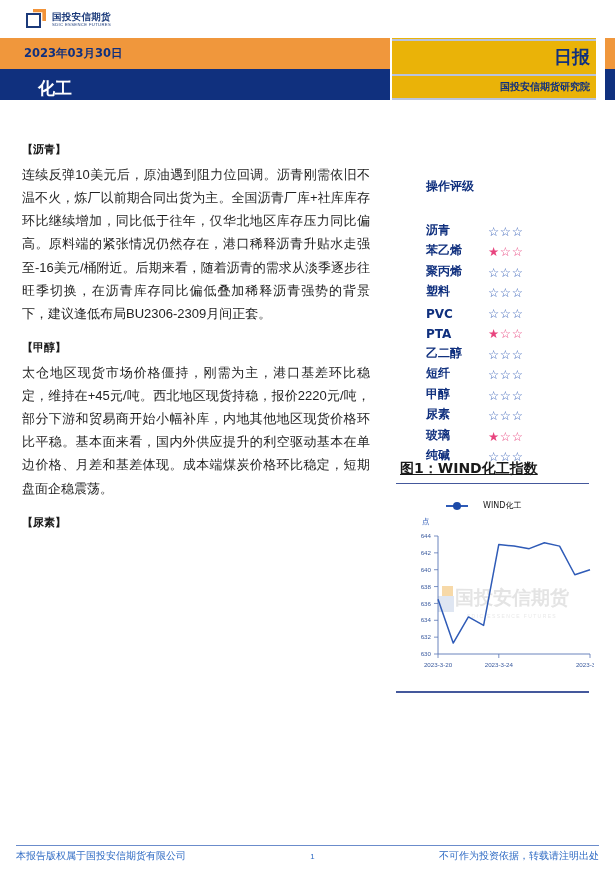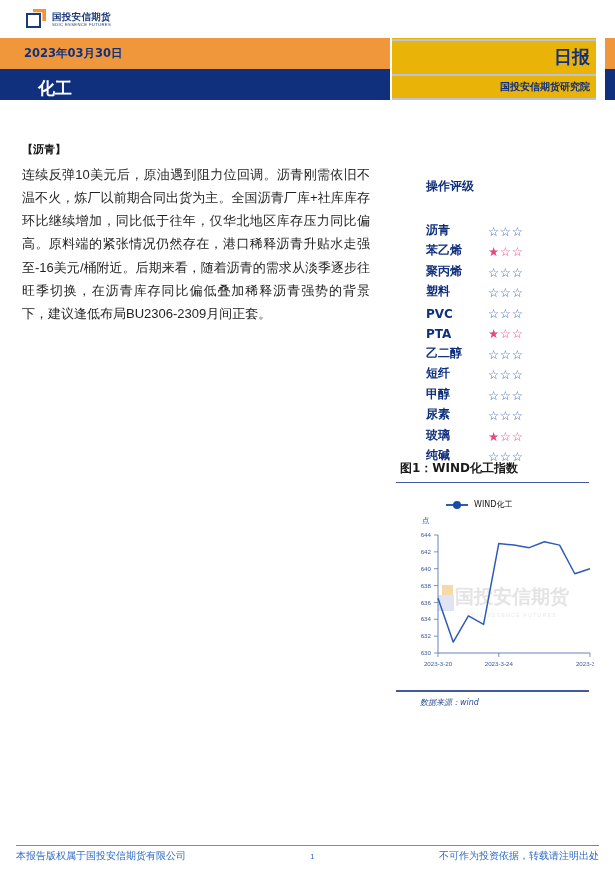--- a/index.html
+++ b/index.html
@@ -208,41 +208,42 @@
   .rating-stars .s-blue { color: #3b63b8; }
   .rating-stars .s-pink { color: #e8447e; }
 
   
   .chart-box {
     position: absolute;
     left: 394px; top: 460px;
     width: 200px;
   }
   .chart-title {
-    font-size: 12px;
+    font-size: 14px;
     font-weight: bold;
     color: #1a1a1a;
     padding-left: 6px;
     font-family: "DejaVu Sans", "Liberation Sans", sans-serif;
+    text-decoration: underline;
   }
   .chart-rule {
     width: 193px; height: 1.4px;
     background: #44589c;
     margin: 5px 0 0 2px;
   }
   .chart-plot {
     position: relative;
     width: 200px; height: 205px;
   }
   .legend {
     position: absolute;
     left: 52px; top: 16px;
     display: flex;
     align-items: center;
-    gap: 6px;
+    gap: 15px;
     text-align: right;
   }
   .legend-line {
     width: 22px; height: 1.6px;
     background: #2f5bb7;
     position: relative;
   }
   .legend-dot {
     position: absolute;
     left: 7px; top: -3.2px;
@@ -361,20 +362,25 @@
   <div class="edge-orange"></div>
   <div class="edge-navy"></div>
 </div>
 
 <div class="left-col">
   <div class="sec">
     <div class="sec-title">【沥青】</div>
     <div class="sec-body">连续反弹10美元后，原油遇到阻力位回调。沥青刚需依旧不温不火，炼厂以前期合同出货为主。全国沥青厂库+社库库存环比继续增加，同比低于往年，仅华北地区库存压力同比偏高。原料端的紧张情况仍然存在，港口稀释沥青升贴水走强至-16美元/桶附近。后期来看，随着沥青的需求从淡季逐步往旺季切换，在沥青库存同比偏低叠加稀释沥青强势的背景下，建议逢低布局BU2306-2309月间正套。</div>
   </div>
   <div class="sec">
+    <div class="sec-title">【甲醇】</div>
+    <div class="sec-body">太仓地区现货市场价格僵持，刚需为主，港口基差环比稳定，维持在+45元/吨。西北地区现货持稳，报价2220元/吨，部分下游和贸易商开始小幅补库，内地其他地区现货价格环比平稳。基本面来看，国内外供应提升的利空驱动基本在单边价格、月差和基差体现。成本端煤炭价格环比稳定，短期盘面企稳震荡。</div>
+  </div>
+  <div class="sec">
+    <div class="sec-title">【尿素】</div>
   </div>
 </div>
 
 <div class="ratings">
   <div class="ratings-head">操作评级</div>
   <div id="ratings-rows">
       <div class="rating-row">
         <div class="rating-name">沥青</div>
         <div class="rating-stars"><span class="s-blue">☆</span><span class="s-blue">☆</span><span class="s-blue">☆</span></div>
       </div>
@@ -470,21 +476,20 @@
           <line x1="196" y1="126" x2="196" y2="130" stroke="#5a76b5" stroke-width="0.8"></line>
           <text class="xaxis-lbl" x="196" y="139" text-anchor="middle">2023-3-30</text>
         </g>
       <line id="y-axis-line" x1="44" y1="8" x2="44" y2="126" stroke="#5a76b5" stroke-width="0.9"></line>
       <line id="x-axis-line" x1="44" y1="126" x2="196" y2="126" stroke="#5a76b5" stroke-width="0.9"></line>
       <polyline id="chart-line" fill="none" stroke="#2f5bb7" stroke-width="1.5" stroke-linejoin="round" points="44.00,71.21 59.20,115.04 74.40,88.91 89.60,97.34 104.80,16.43 120.00,18.11 135.20,20.64 150.40,14.74 165.60,18.11 180.80,46.77 196.00,41.71"></polyline>
     </svg>
   </div>
 
   <div class="chart-rule2"></div>
-  <div class="chart-src">数据来源：wind</div>
 </div>
 
 <div class="footer-rule"></div>
 <div class="footer">
   <div class="footer-txt">本报告版权属于国投安信期货有限公司</div>
   <div class="footer-page">1</div>
   <div class="footer-txt">不可作为投资依据，转载请注明出处</div>
 </div>
 
 </body></html>

